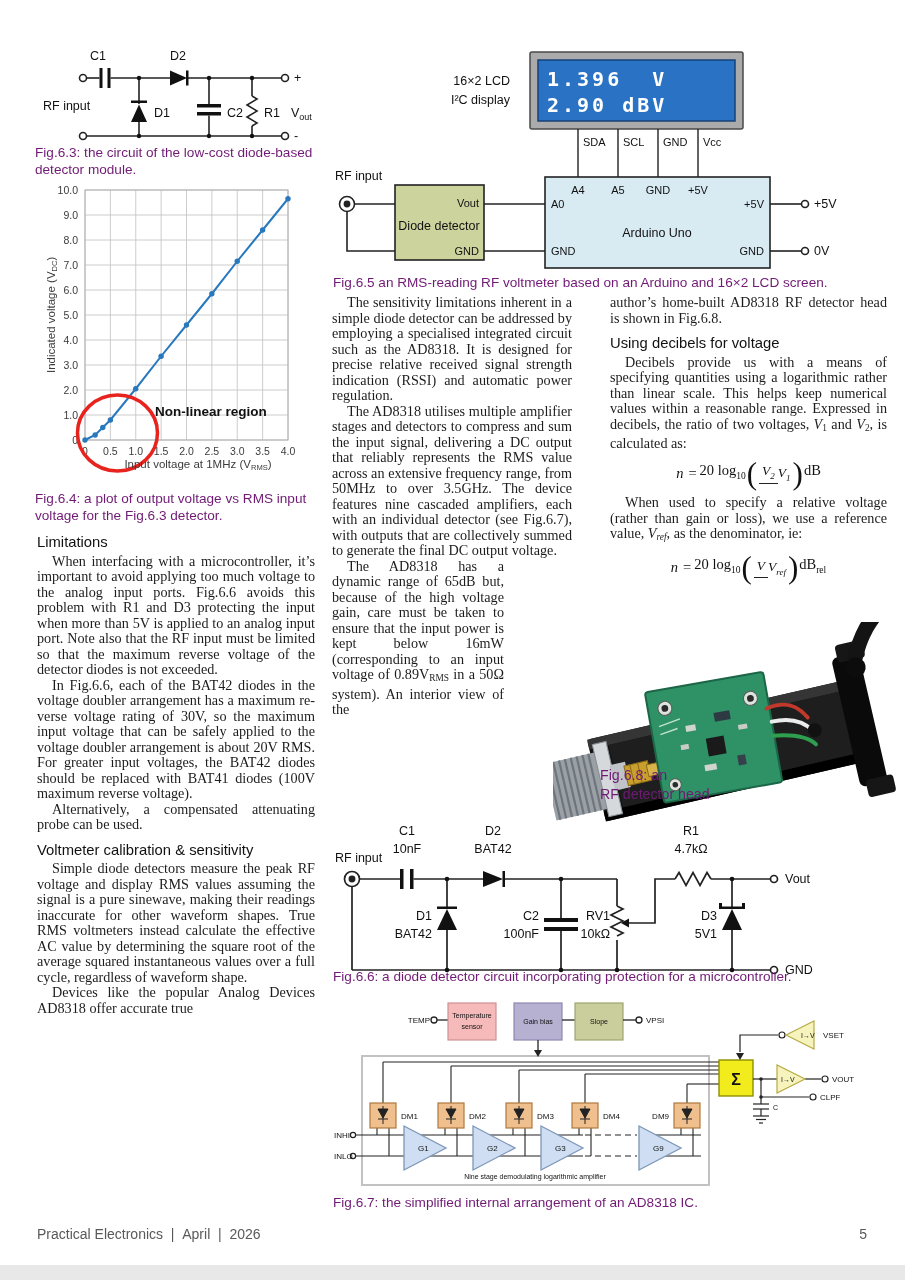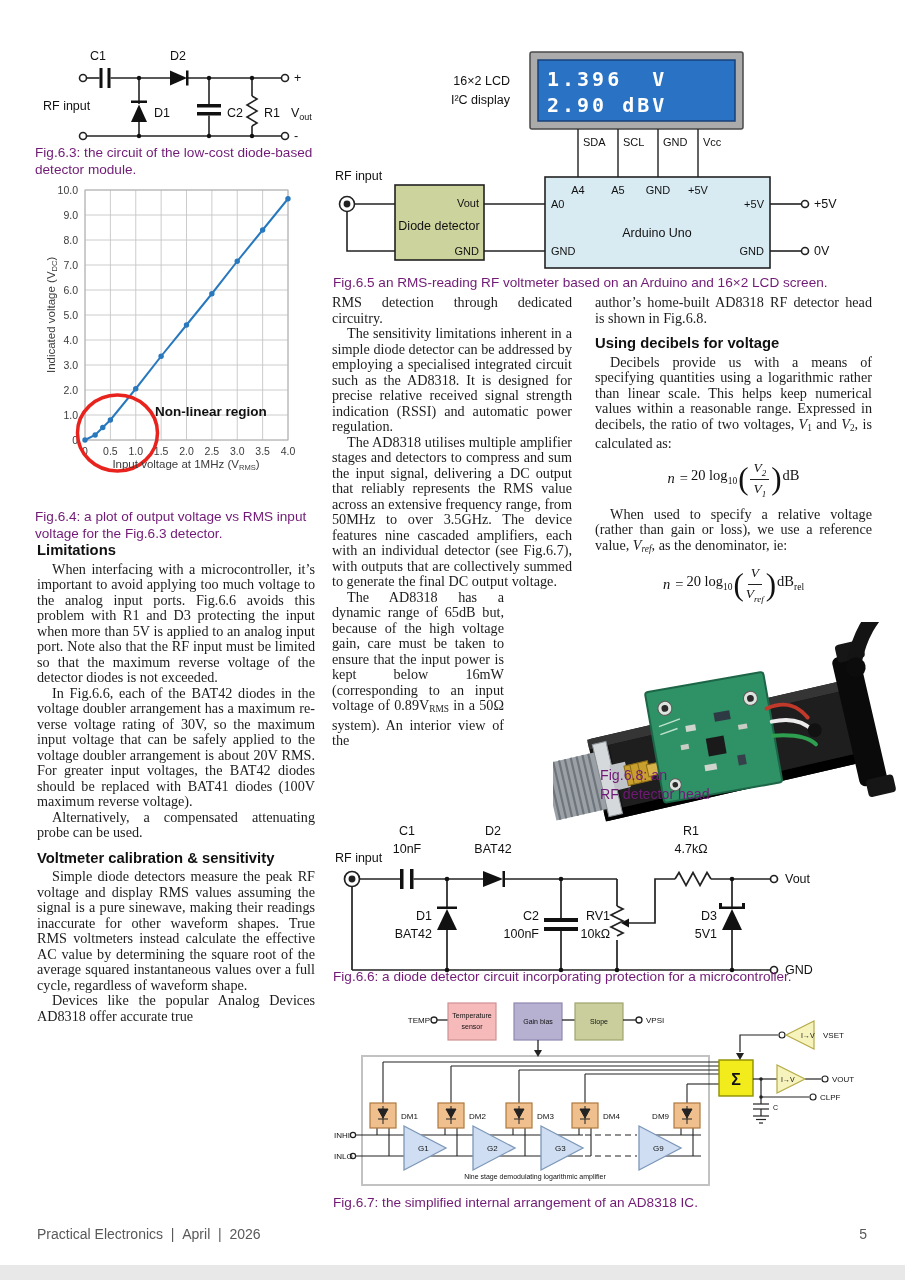--- a/index.html
+++ b/index.html
@@ -2,35 +2,35 @@
 <html><head>
 <meta charset="utf-8">
 <style>
   html,body{margin:0;padding:0;background:#e8e8e8}
   #page{position:relative;width:905px;height:1265px;background:#ffffff;overflow:hidden;
         font-family:"Liberation Serif","DejaVu Serif",serif;color:#1c1c1c}
   .abs{position:absolute}
   .body-text{font-size:14.2px;line-height:15.5px;text-align:justify}
   .para{margin:0;text-indent:15px}
   .para.noindent{text-indent:0}
-  .col-head{font-family:"Liberation Sans","DejaVu Sans",sans-serif;font-weight:bold;font-size:14.8px;
+  .col-head{font-family:"Liberation Sans","DejaVu Sans",sans-serif;font-weight:normal;font-size:14.8px;
             margin:10px 0 3px 0;text-indent:0;color:#111}
-  .col-head.first{margin-top:8px}
+  .col-head.first{margin-top:0}
   .caption{font-family:"Liberation Sans","DejaVu Sans",sans-serif;font-size:13.6px;line-height:17px;color:#701a75}
   .rt-sub{font-size:66%;vertical-align:-0.22em}
   .rt-sub-i{font-size:66%;vertical-align:-0.22em;font-style:italic}
   .rt-i{font-style:italic}
   .wrap-spacer{float:right;width:62px;height:112px;margin-top:31px;margin-left:6px}
   
   .formula{display:flex;align-items:center;justify-content:center;margin:8px 0;font-size:14.5px;color:#111}
   .f-var{font-style:italic;margin-right:2px}
   .f-eq{margin:0 3px}
   .f-coef sub,.f-unit sub{font-size:9.5px}
   .f-paren{font-size:31px;font-weight:300;line-height:0.9;margin:0 1px;font-family:"Liberation Serif",serif}
-  .f-frac{display:inline-flex;flex-direction:column;align-items:center;font-style:italic;
+  .f-frac{display:inline-flex;flex-direction:row;align-items:center;font-style:italic;
           font-size:13.5px;line-height:1.15;margin:0 1px}
   .f-frac sub{font-size:9px}
   .f-num{border-bottom:1px solid #222;padding:0 3px 1px 3px}
   .f-den{padding-top:1px}
   
   svg{font-family:"Liberation Sans","DejaVu Sans",sans-serif}
   svg text{fill:#111}
   .dl{font-size:12.5px}
   .dl-s{font-size:11px}
   .t7{font-size:7px}
@@ -143,22 +143,22 @@
       <circle cx="126.125" cy="178.25" r="2.7" fill="#2878be"></circle>
       <circle cx="151.5" cy="147" r="2.7" fill="#2878be"></circle>
       <circle cx="176.875" cy="115.75" r="2.7" fill="#2878be"></circle>
       <circle cx="202.25" cy="83.25" r="2.7" fill="#2878be"></circle>
       <circle cx="227.625" cy="52" r="2.7" fill="#2878be"></circle>
       <circle cx="253" cy="20.75" r="2.7" fill="#2878be"></circle>
       <ellipse cx="82.48" cy="255" rx="40" ry="38" fill="none" stroke="#e8231e" stroke-width="3.5"></ellipse>
       <text x="120.035" y="238" fill="#e8231e" class="ann">Non-linear region</text>
     </svg>
   <div class="abs axis-label" style="left:-63px;top:308px;width:230px;transform:rotate(-90deg)"><span>Indicated voltage (V</span><span class="rt-sub">DC</span><span>)</span></div>
-  <div class="abs axis-label" style="left:76px;top:458px;width:220px"><span>Input voltage at 1MHz (V</span><span class="rt-sub">RMS</span><span>)</span></div>
-  <div class="abs caption" style="left:35px;top:508px;width:286px">Fig.6.4: a plot of output voltage vs RMS input voltage for the Fig.6.3 detector.</div>
+  <div class="abs axis-label" style="left:88px;top:458px;width:220px"><span>Input voltage at 1MHz (V</span><span class="rt-sub">RMS</span><span>)</span></div>
+  <div class="abs caption" style="left:35px;top:490px;width:286px">Fig.6.4: a plot of output voltage vs RMS input voltage for the Fig.6.3 detector.</div>
 
   <div class="abs body-text" style="left:37px;top:535px;width:278px;height:680px;overflow:hidden">
     <h3 class="col-head first">Limitations</h3>
     <p class="para">When interfacing with a micro­controller, it’s important to avoid applying too much voltage to the analog input ports. Fig.6.6 avoids this problem with R1 and D3 pro­tecting the input when more than 5V is applied to an analog input port. Note also that the RF input must be limited so that the maxi­mum reverse voltage of the detector diodes is not exceeded.</p>
     <p class="para">In Fig.6.6, each of the BAT42 diodes in the voltage doubler arrangement has a maximum re­verse voltage rating of 30V, so the maximum input voltage that can be safely applied to the voltage doubler arrangement is about 20V RMS. For greater input voltages, the BAT42 diodes should be replaced with BAT41 diodes (100V maximum reverse voltage).</p>
     <p class="para">Alternatively, a compensated at­tenuating probe can be used.</p>
     <h3 class="col-head">Voltmeter calibration &amp; sensitivity</h3>
     <p class="para">Simple diode detectors measure the peak RF voltage and display RMS values assuming the signal is a pure sinewave, making their readings inaccurate for other wave­form shapes. True RMS voltmeters instead calculate the effective AC value by determining the square root of the average squared instan­taneous values over a full cycle, regardless of waveform shape.</p>
     <p class="para">Devices like the popular Analog Devices AD8318 offer accurate true</p>
   </div>
@@ -214,27 +214,26 @@
       <line x1="21.5" y1="158" x2="62" y2="158"></line>
       <polyline points="14,165.5 14,205 62,205"></polyline>
       <line x1="151" y1="158" x2="212" y2="158"></line>
       <line x1="151" y1="205" x2="212" y2="205"></line>
     </g>
     <text class="dl" x="2" y="134">RF input</text>
   </svg>
   <div class="abs caption" style="left:333px;top:274px;width:560px">Fig.6.5 an RMS-reading RF voltmeter based on an Arduino and 16×2 LCD screen.</div>
 
   <div class="abs body-text" style="left:332px;top:295px;width:240px">
-    <p class="para noindent">RMS detection through dedicated circuitry.</p>
     <p class="para">The sensitivity limitations inher­ent in a simple diode detector can be addressed by employing a special­ised integrated circuit such as the AD8318. It is designed for precise relative received signal strength indication (RSSI) and automatic power regulation.</p>
     <p class="para">The AD8318 utilises multiple amplifier stages and detectors to compress and sum the input signal, delivering a DC output that reliably represents the RMS value across an extensive frequency range, from 50MHz to over 3.5GHz. The device features nine cascaded amplifiers, each with an individual detector (see Fig.6.7), with outputs that are collectively summed to generate the final DC output voltage.</p>
     <p class="para"><span class="wrap-spacer"></span><span>The AD8318 has a dynamic range of 65dB but, because of the high voltage gain, care must be taken to ensure that the input power is kept below 16mW (correspond­ing to an input voltage of 0.89V</span><span class="rt-sub">RMS</span><span> in a 50Ω system). An interior view of the</span></p>
   </div>
 
-  <div class="abs body-text" style="left:595px;top:295px;width:277px">
+  <div class="abs body-text" style="left:610px;top:295px;width:277px">
     <p class="para noindent">author’s home-built AD8318 RF detector head is shown in Fig.6.8.</p>
     <h3 class="col-head">Using decibels for voltage</h3>
     <p class="para"><span>Decibels provide us with a means of specifying quantities using a logarithmic rather than linear scale. This helps keep numerical values within a reasonable range. Ex­pressed in decibels, the ratio of two voltages, </span><span class="rt-i">V</span><span class="rt-sub">1</span><span> and </span><span class="rt-i">V</span><span class="rt-sub">2</span><span>, is calculated as:</span></p>
     <div class="formula">
       <span class="f-var">n</span>
       <span class="f-eq">=</span>
       <span class="f-coef"><span>20 log</span><sub>10</sub></span>
       <span class="f-paren">(</span>
       <span class="f-frac">
         <span class="f-num"><span>V</span><sub>2</sub></span>

